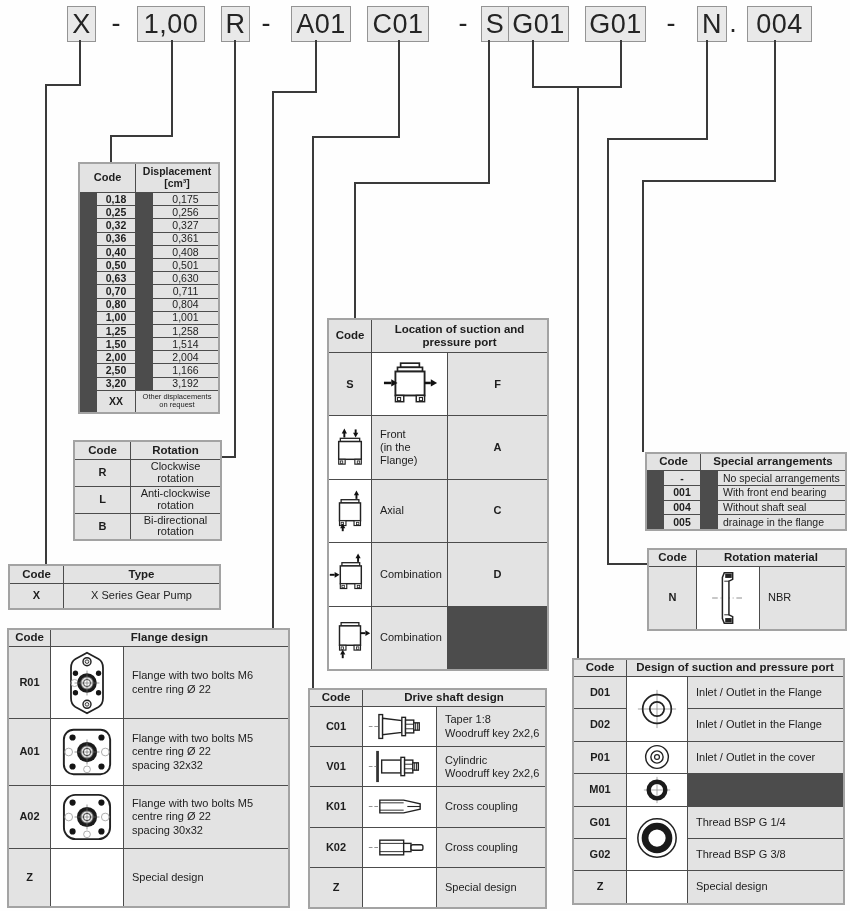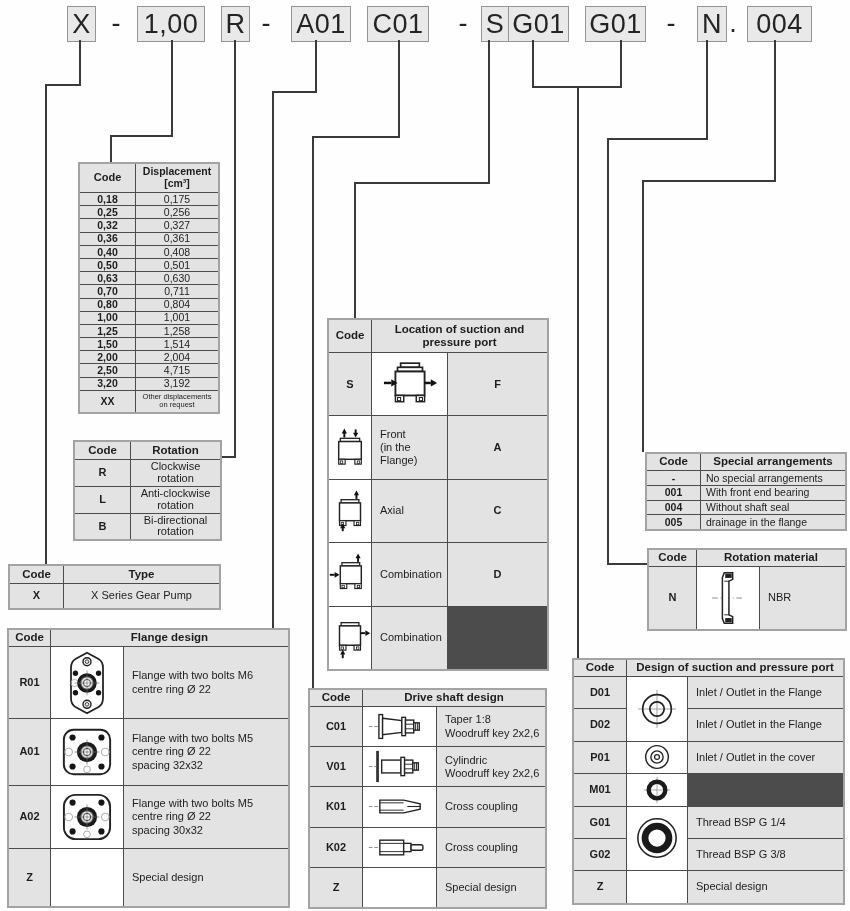--- a/index.html
+++ b/index.html
@@ -17,21 +17,21 @@
 
   
   .tbl{position:absolute;display:grid;gap:1px;background:#4c4c4c;border:2px solid #a3a3a3;}
   .c{background:#e3e3e3;display:flex;align-items:center;justify-content:center;
      font-size:11px;line-height:1.2;text-align:center;color:#1d1d1d;overflow:hidden;}
   .w{background:#ffffff;}
   .h{font-weight:bold;font-size:11.5px;}
   .bold{font-weight:bold;}
   .pre{white-space:pre-line;}
   .lft{justify-content:flex-start;text-align:left;padding-left:8px;padding-right:3px;}
-  .sm{font-size:10.5px;}
+  .sm{font-size:10.5px;margin-left:17px;}
   .tiny{font-size:7.5px;line-height:1.15;}
   .sp2{grid-column:2/4;text-align:center;}
   svg{display:block;}
 </style>
 </head>
 <body>
 
 <div class="canvas">
 
   <div class="codebox" style="left:67px;width:27px">X</div>
@@ -111,21 +111,21 @@
       <div class="c sm">0,804</div>
       <div class="c bold sm">1,00</div>
       <div class="c sm">1,001</div>
       <div class="c bold sm">1,25</div>
       <div class="c sm">1,258</div>
       <div class="c bold sm">1,50</div>
       <div class="c sm">1,514</div>
       <div class="c bold sm">2,00</div>
       <div class="c sm">2,004</div>
       <div class="c bold sm">2,50</div>
-      <div class="c sm">4,715</div>
+      <div class="c sm">1,166</div>
       <div class="c bold sm">3,20</div>
       <div class="c sm">3,192</div>
     <div class="c bold sm">XX</div>
     <div class="c tiny pre">Other displacements
 on request</div>
   </div>
 
   <div class="tbl" id="tbl-rotation" style="left:73px;top:440px;grid-template-columns:55px 89px;grid-template-rows:17px repeat(3,25.8px);">
     <div class="c h">Code</div>
     <div class="c h">Rotation</div>

